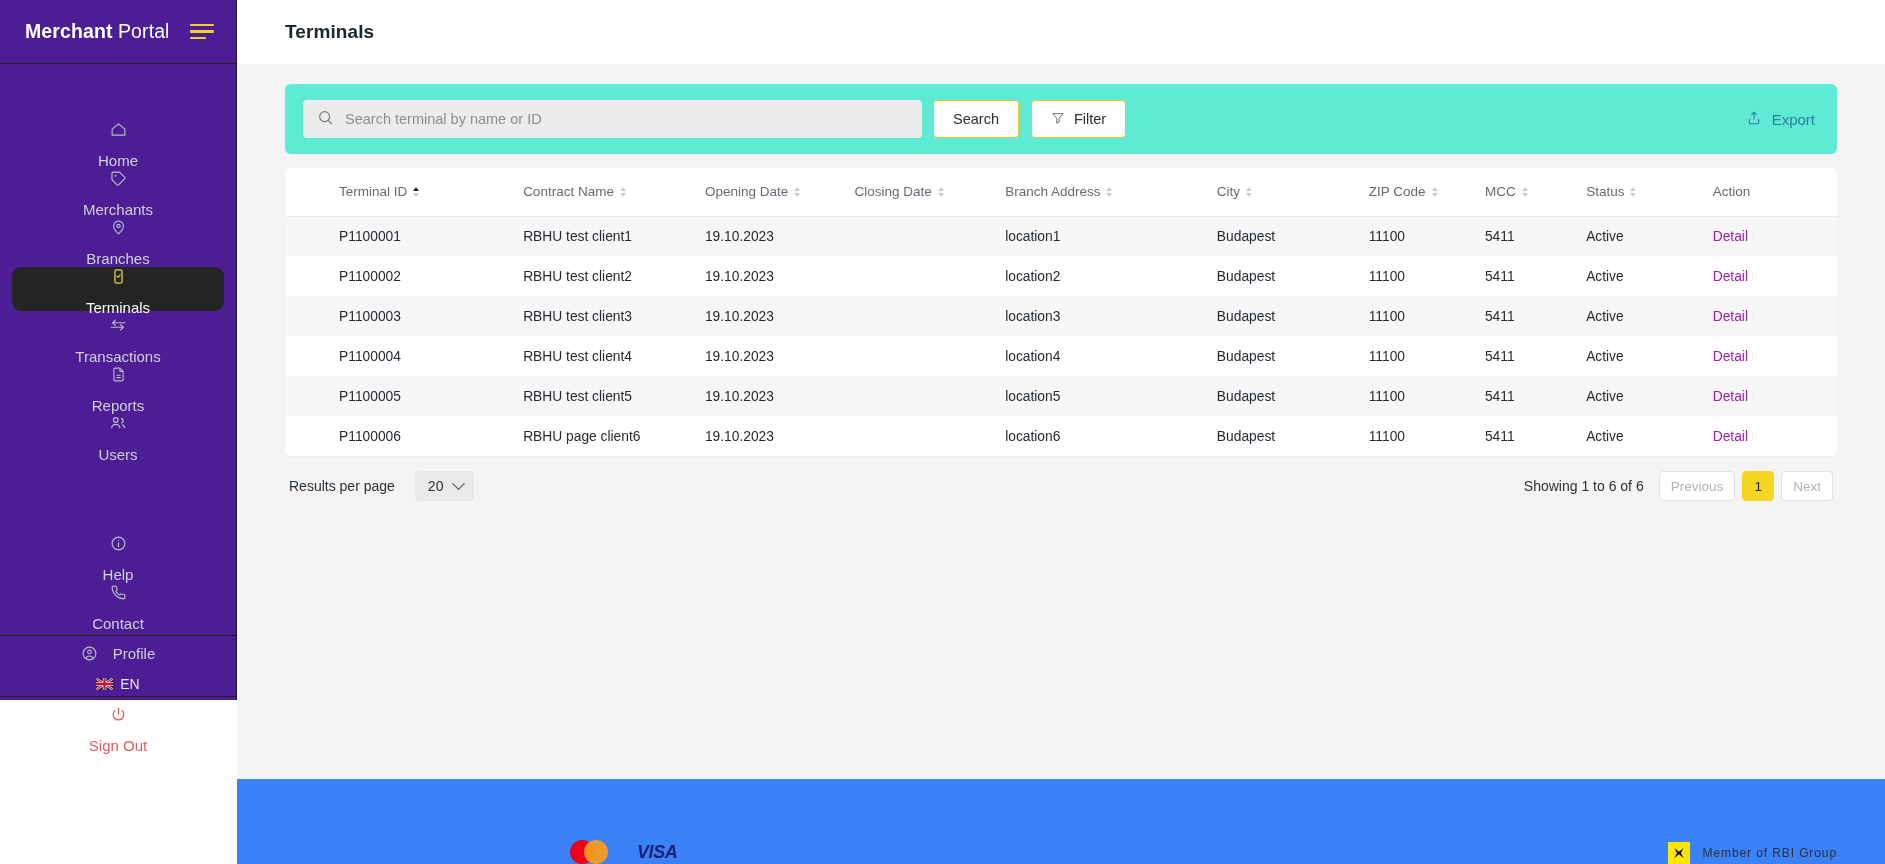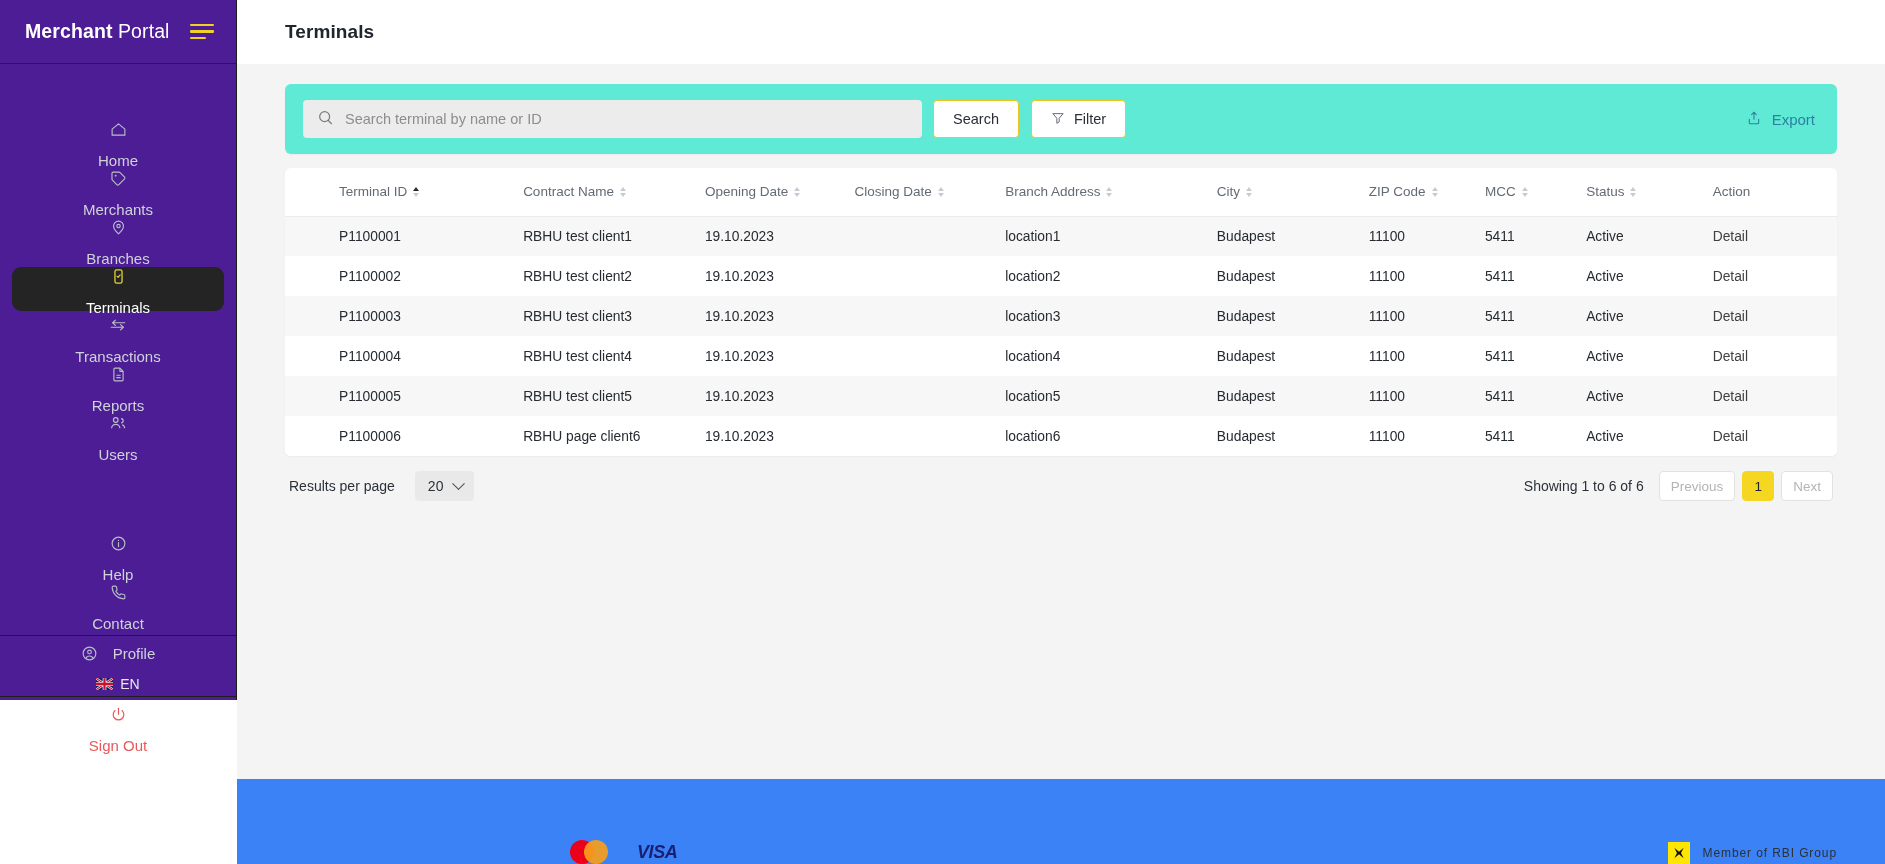--- a/index.html
+++ b/index.html
@@ -110,21 +110,21 @@
   .sort i.up   { border-bottom: 4.5px solid #c7ccd3; }
   .sort i.down { border-top: 4.5px solid #c7ccd3; }
   .sort.asc i.up { border-bottom-color: #242a31; }
 
   tbody td {
     height: 40px; font-size: 13.8px; color: #262b31; padding: 0 6px 0 0;
     white-space: nowrap; vertical-align: middle;
   }
   tbody tr:nth-child(odd)  { background: #f7f7f7; }
   tbody tr:nth-child(even) { background: #ffffff; }
-  .detail-link { color: #404040; font-size: 13.8px; cursor: pointer; text-decoration: none; }
+  .detail-link { color: #a21caf; font-size: 13.8px; cursor: pointer; text-decoration: none; }
 
   col.c-pad  { width: 47px; }
   col.c-tid  { width: 160px; }
   col.c-cname{ width: 158px; }
   col.c-open { width: 130px; }
   col.c-close{ width: 131px; }
   col.c-addr { width: 184px; }
   col.c-city { width: 132px; }
   col.c-zip  { width: 101px; }
   col.c-mcc  { width:  88px; }

